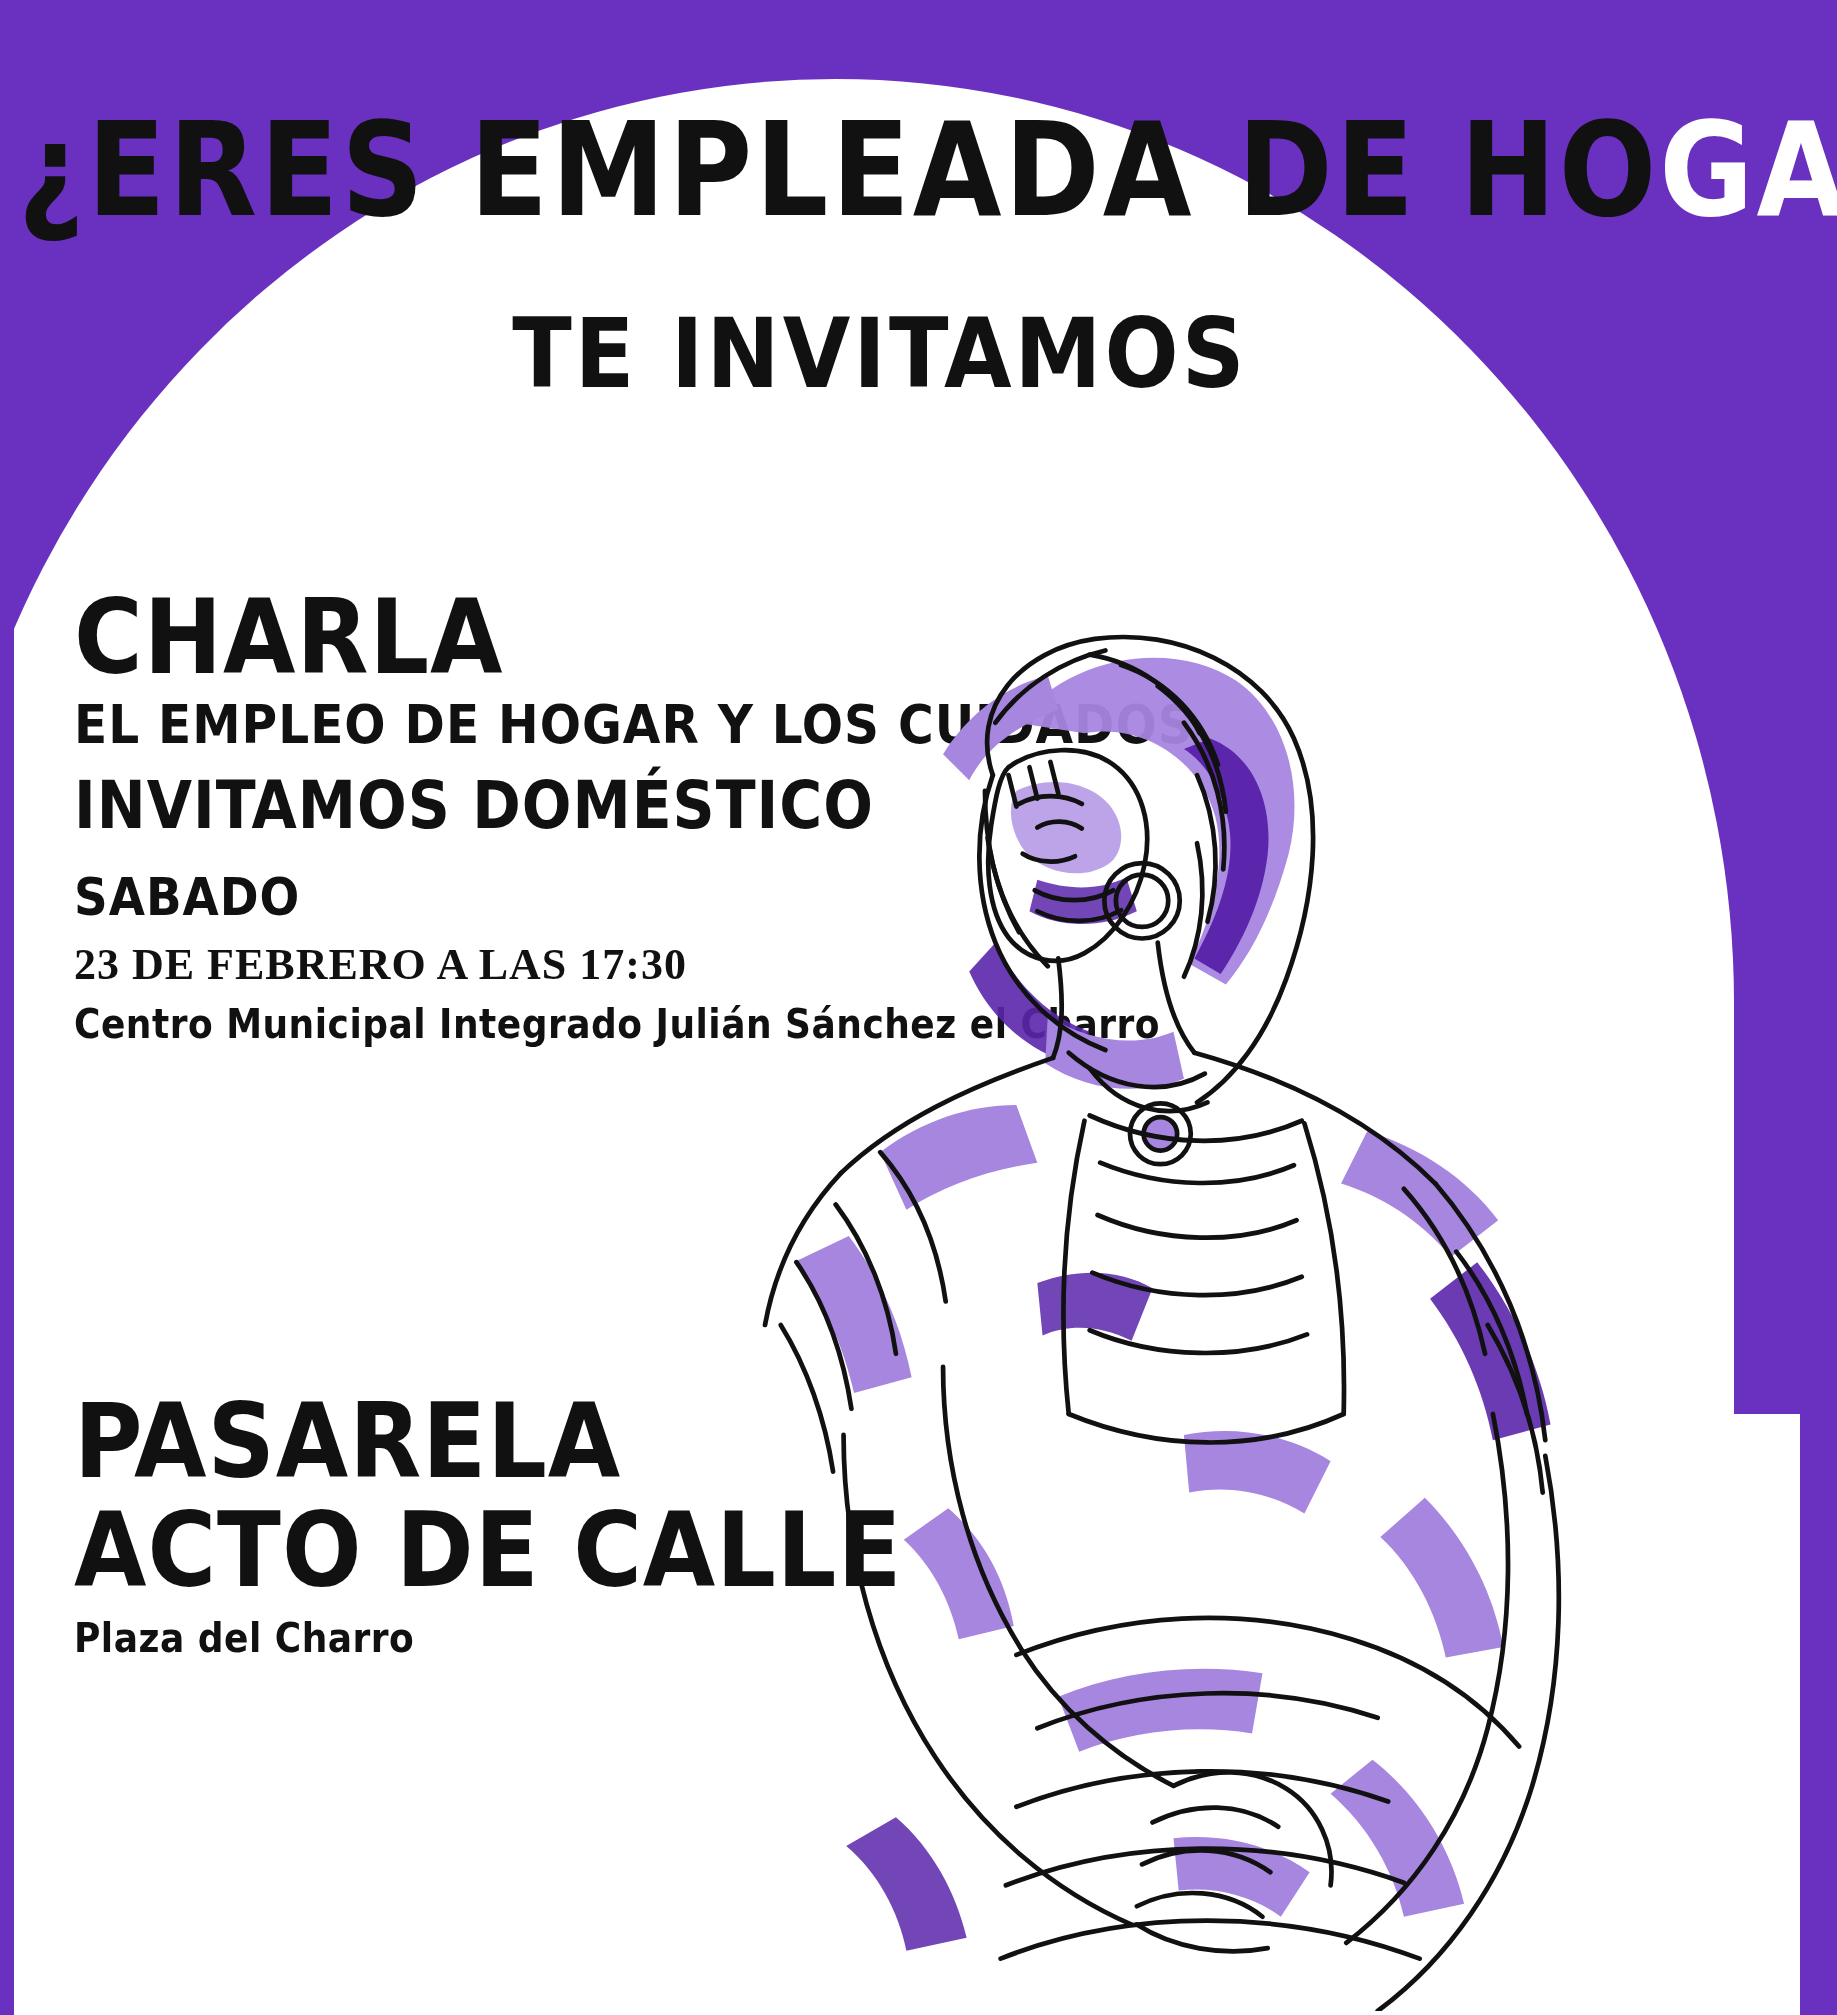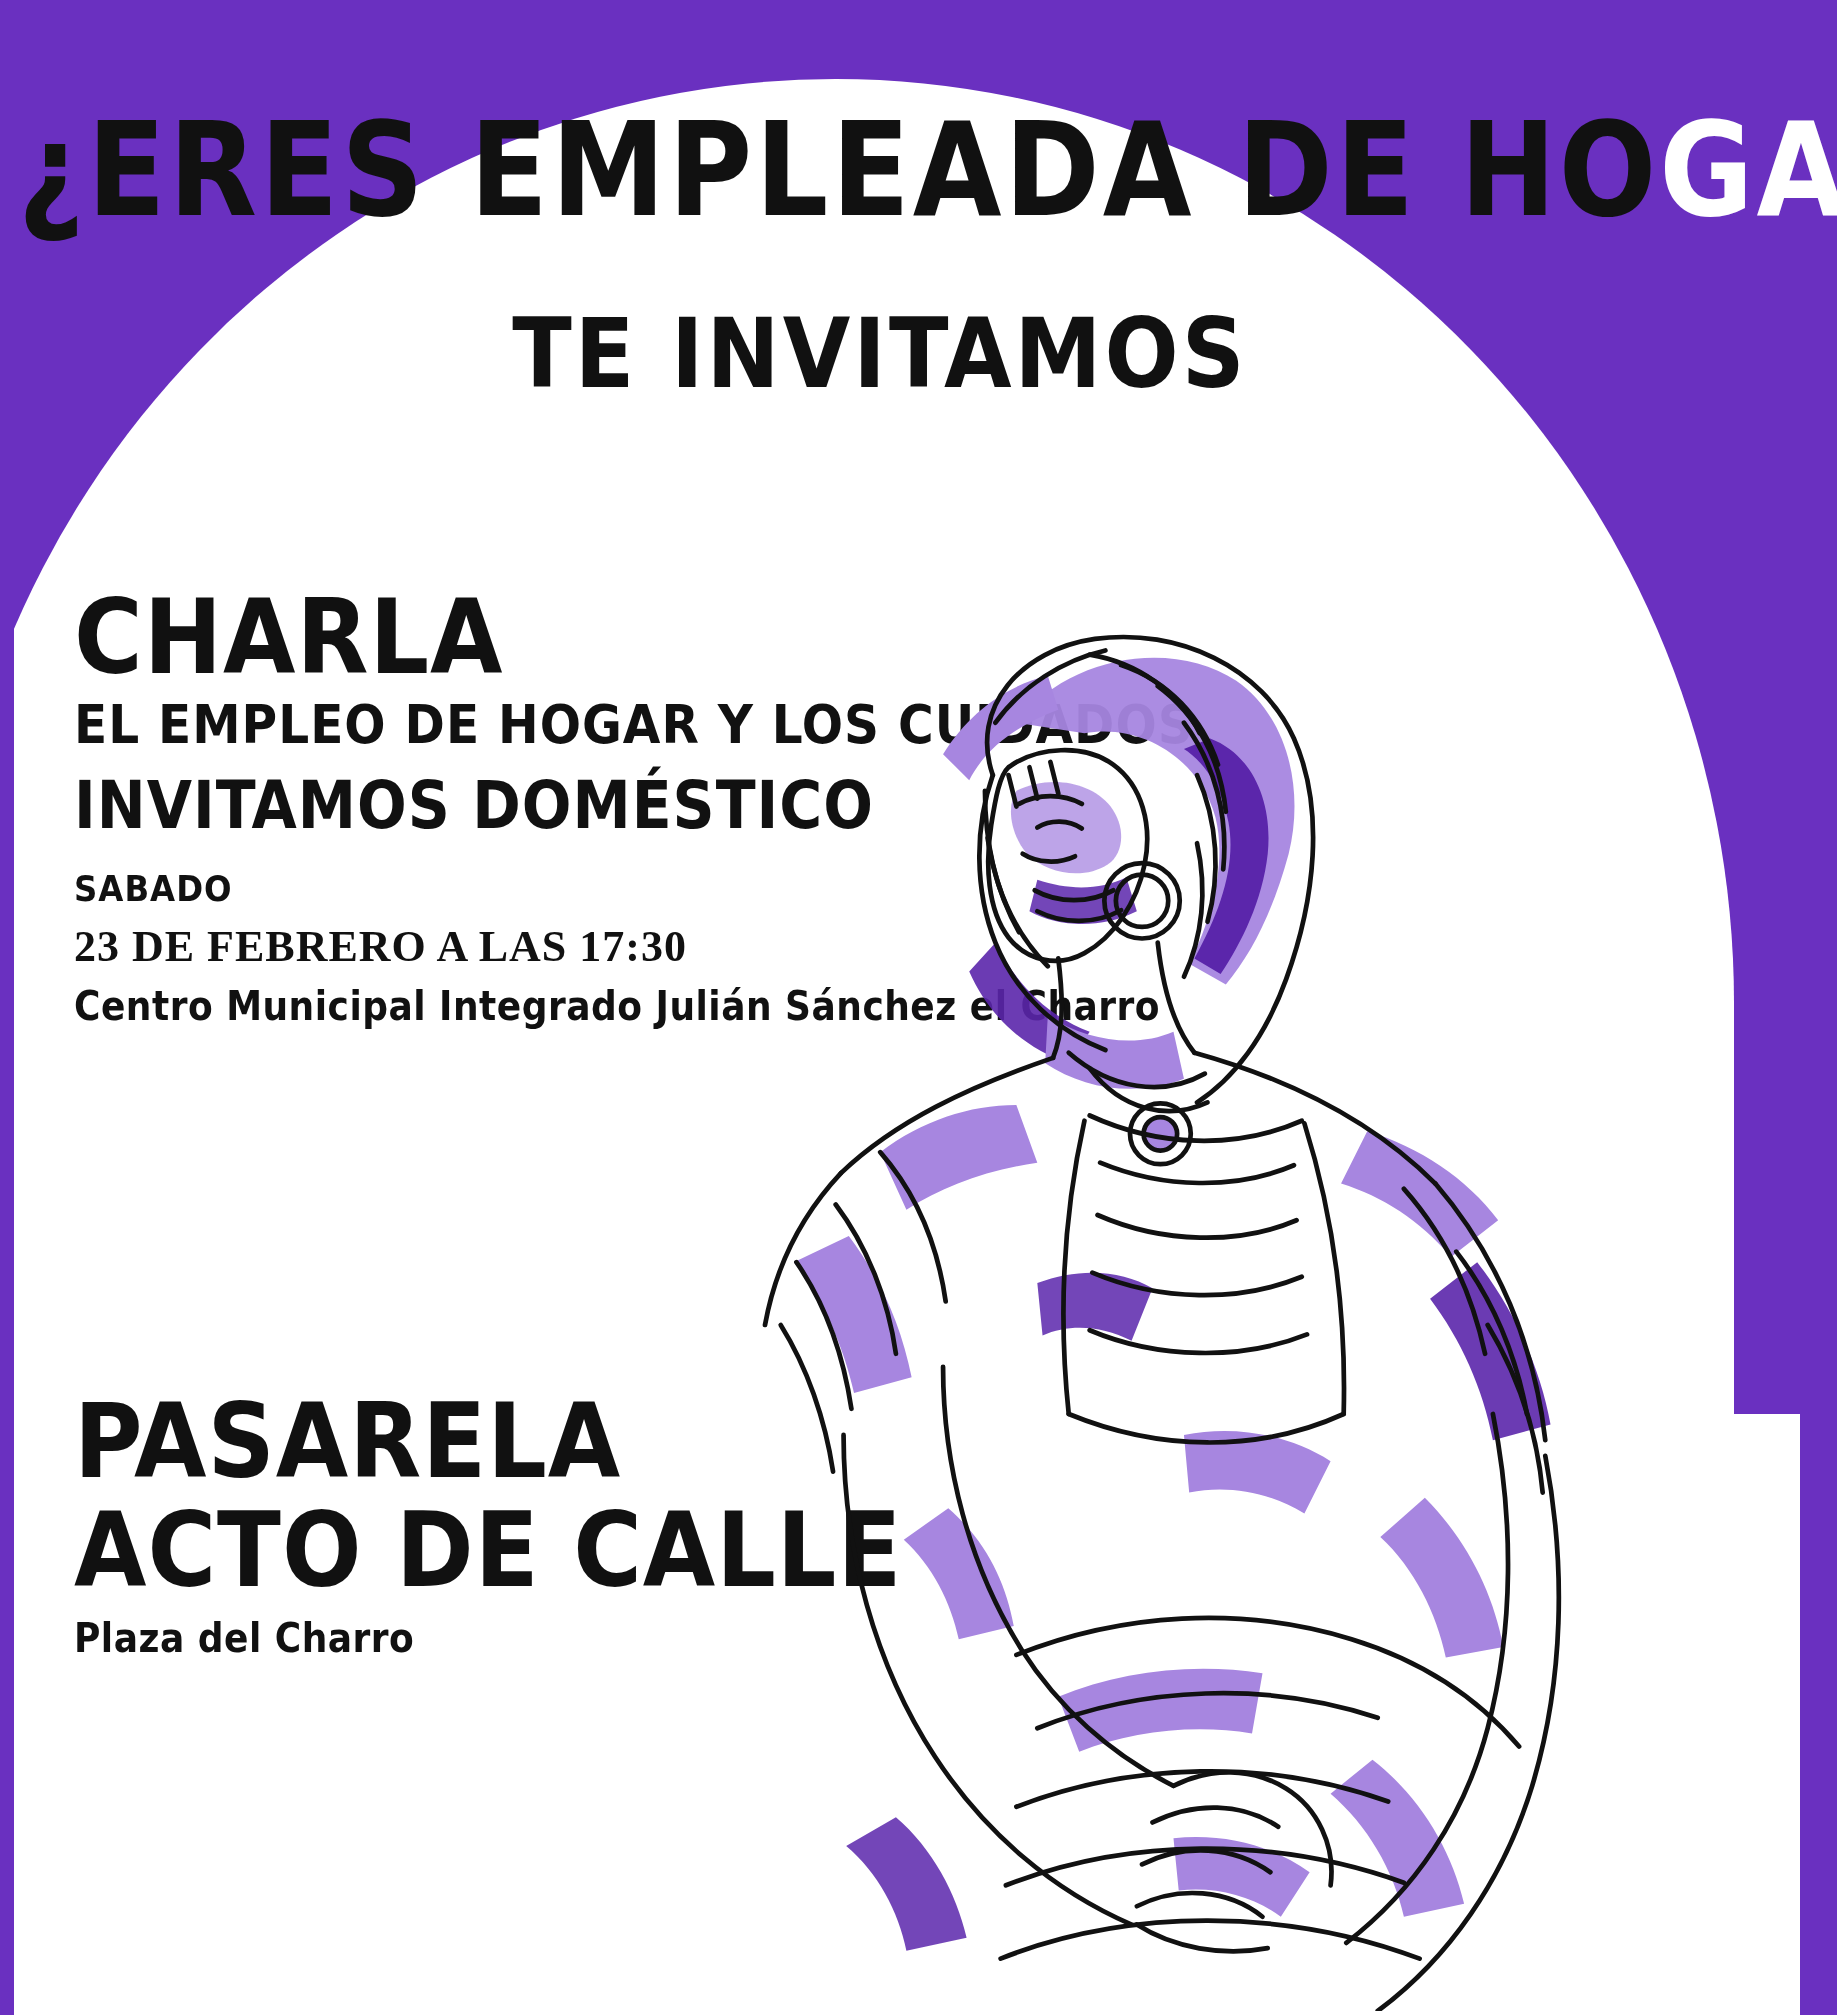--- a/index.html
+++ b/index.html
@@ -106,21 +106,21 @@
     margin: 5.2px 0 0 0;
   }
   .sub-line-big {
     font-size: 65px;
     line-height: 1.1;
     font-weight: 700;
     letter-spacing: 1px;
     margin: 14.7px 0 0 0;
   }
   .day {
-    font-size: 36px;
+    font-size: 52px;
     line-height: 1.1;
     font-weight: 700;
     letter-spacing: 1px;
     margin: 27px 0 0 0;
   }
   .date {
     font-size: 44px;
     line-height: 1.1;
     font-weight: 700;
     letter-spacing: 1px;

